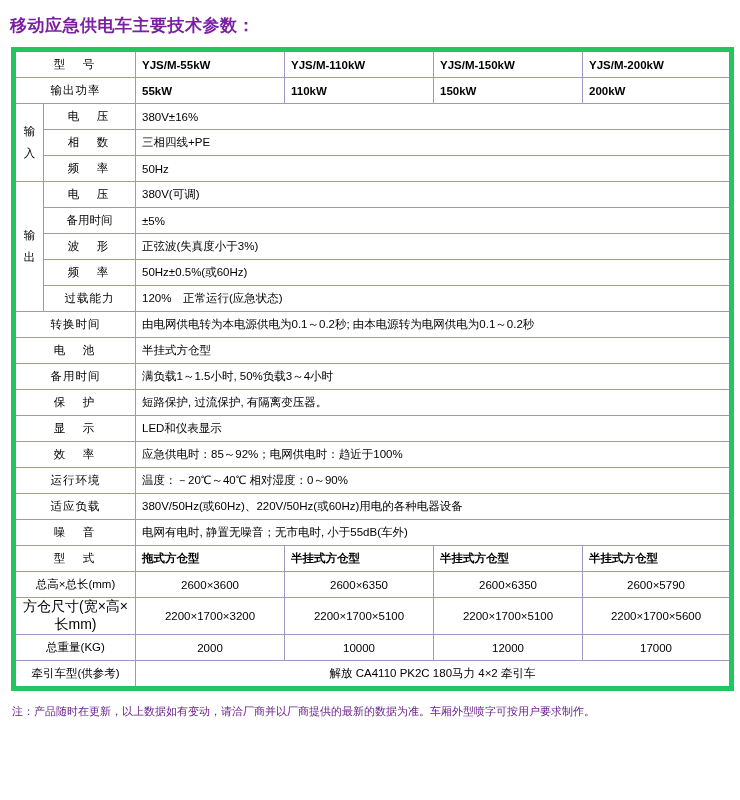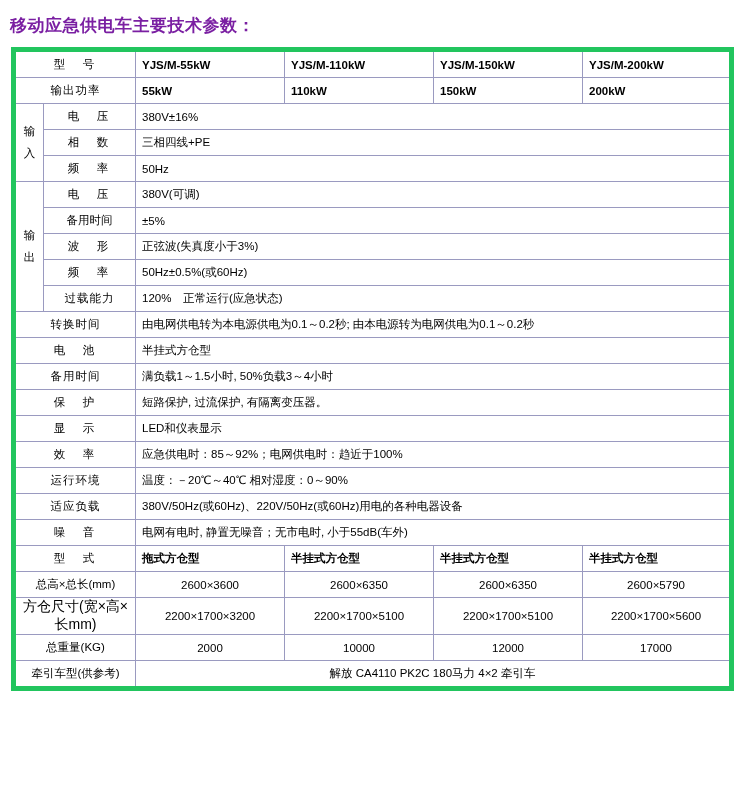--- a/index.html
+++ b/index.html
@@ -230,14 +230,15 @@
         <td class="valc">17000</td>
       </tr>
 
       <tr>
         <td class="lbl notrack" colspan="2">牵引车型(供参考)</td>
         <td class="valc" colspan="4">解放 CA4110 PK2C  180马力  4×2 牵引车</td>
       </tr>
     </tbody>
   </table>
 
+  <div class="note">注：产品随时在更新，以上数据如有变动，请洽厂商并以厂商提供的最新的数据为准。车厢外型喷字可按用户要求制作。</div>
 
 </div>
 
 </body></html>

